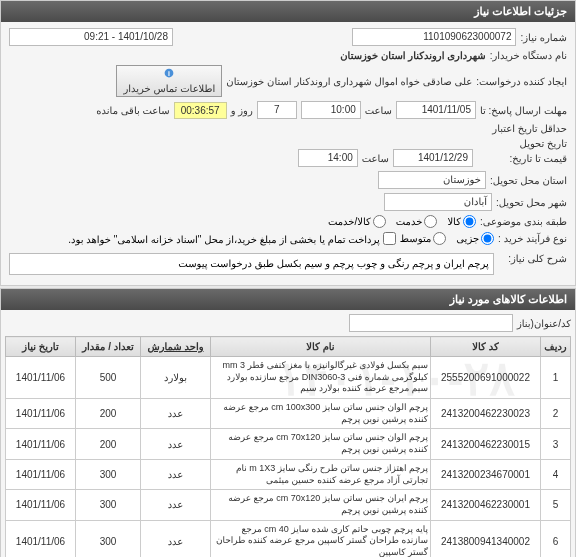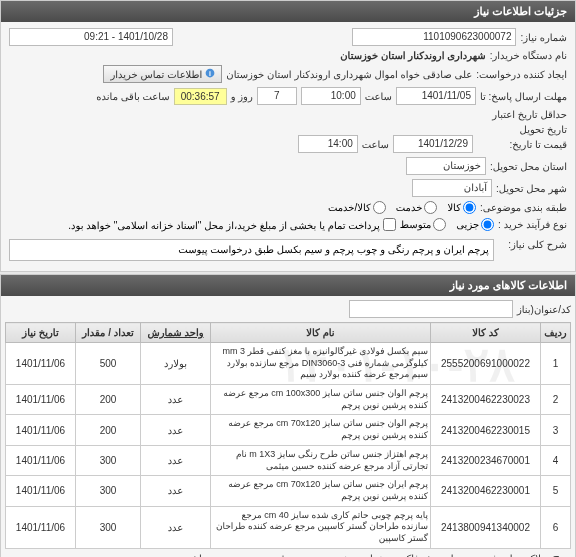--- a/index.html
+++ b/index.html
@@ -39,34 +39,35 @@
   background: #fff;
   border: 1px solid #bbb;
   padding: 2px 4px;
   font-size: 10px;
   color: #333;
   min-height: 18px;
   display: inline-block;
 }
 .w60 { width: 60px; }
 .w80 { width: 80px; }
-.w100 { width: 80px; }
+.w100 { width: 108px; }
 .w140 { width: 164px; }
 .w40 { width: 40px; }
 .flex1 { flex: 1; }
 .btn {
   background: linear-gradient(#f8f8f8,#e0e0e0);
   border: 1px solid #999;
   padding: 2px 6px;
   font-size: 10px;
   cursor: pointer;
   color: #333;
   display: inline-flex;
   align-items: center;
   gap: 3px;
+  flex-direction: column;
 }
 .btn-icon {
   width: 10px; height: 10px;
   display: inline-block;
 }
 .timer {
   background: #ffff99;
   border: 1px solid #cc9;
   padding: 2px 6px;
   font-size: 10px;

